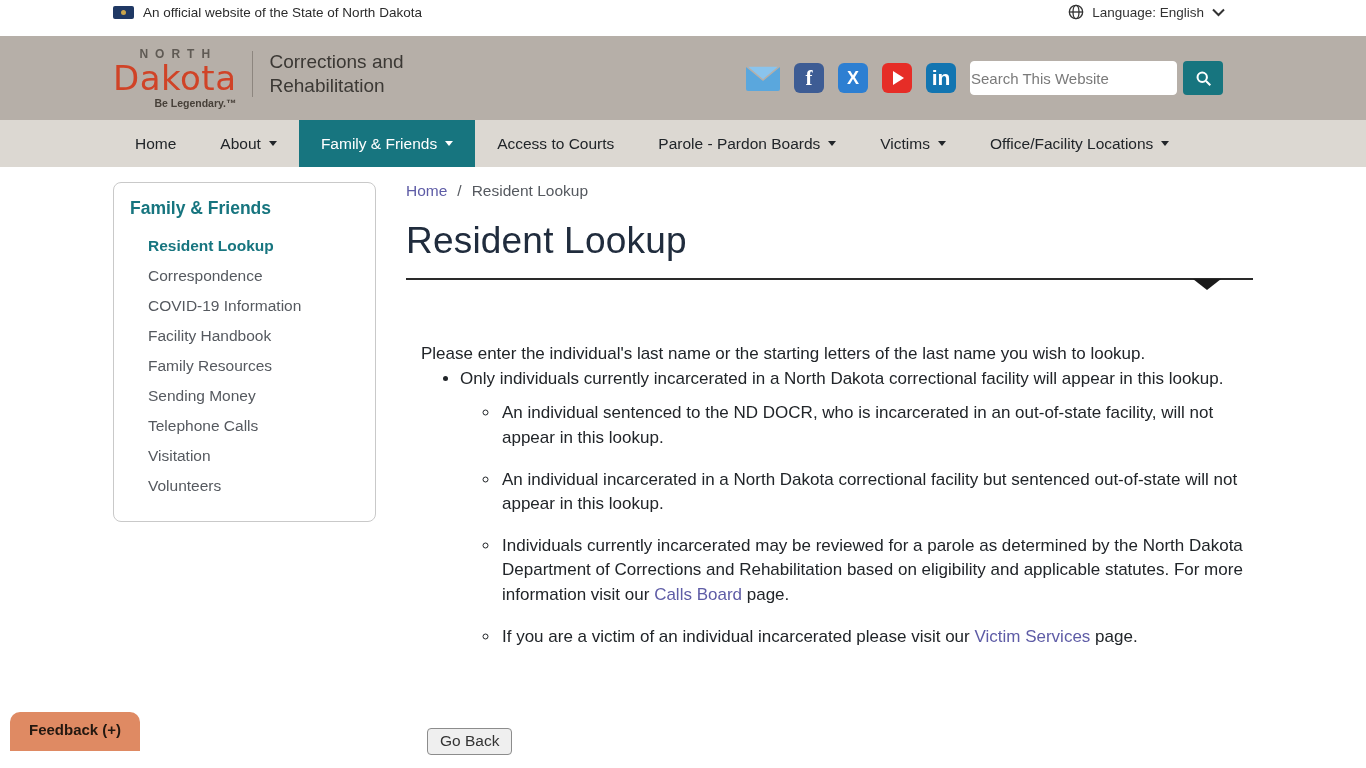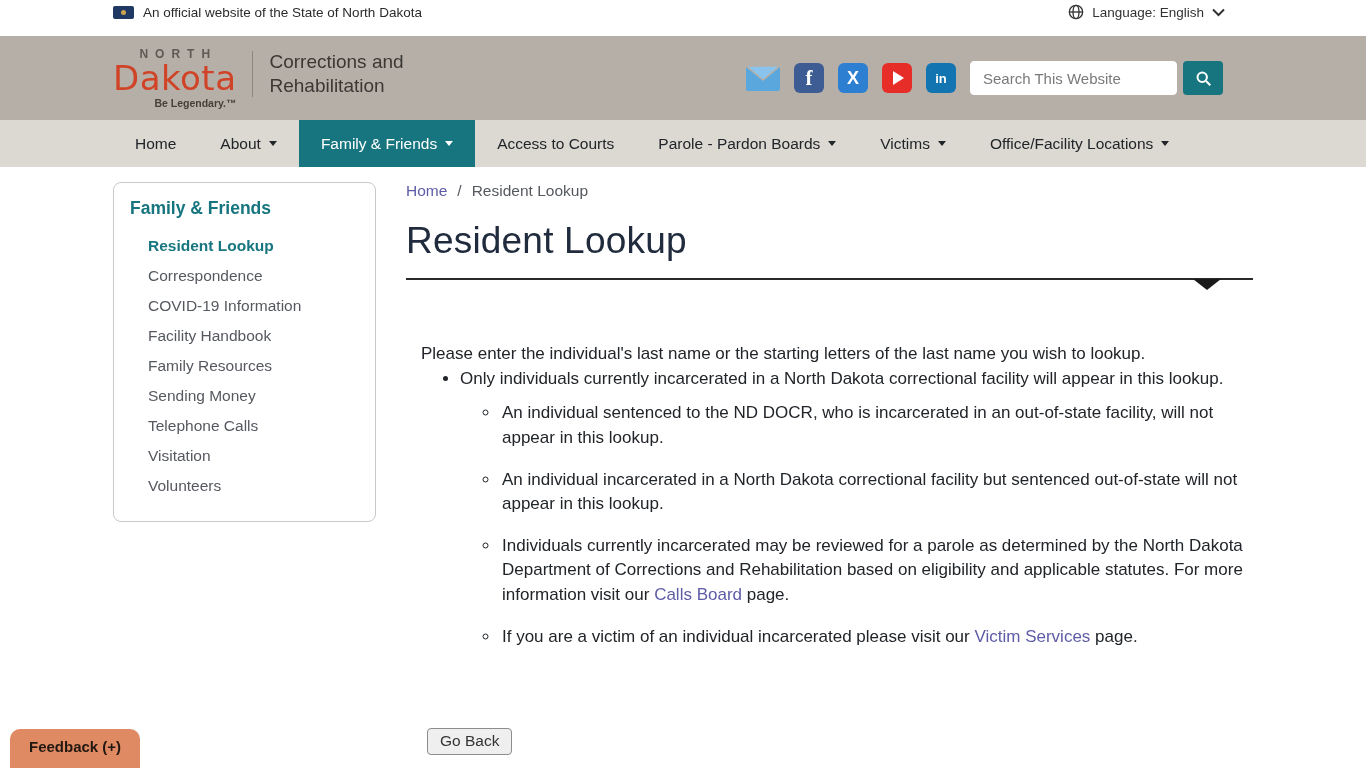--- a/index.html
+++ b/index.html
@@ -30,24 +30,24 @@
   .logo-dept { font-size:19px; color:#3b3834; line-height:1.25; margin-bottom:8px; }
 
   .header-right { display:flex; align-items:center; margin-right:30px; }
   .social { display:flex; align-items:center; gap:14px; margin-right:14px; }
   .sq { width:30px; height:30px; border-radius:6px; display:flex; align-items:center; justify-content:center;
     color:#fff; font-weight:700; cursor:pointer; }
   .fb { background:#3d5c94; font-size:21px; font-family:"Liberation Serif", serif; }
   .xx { background:#2d7fd2; font-size:18px; }
   .yt { background:#e62d27; }
   .yt .play { width:0; height:0; border-left:11px solid #fff; border-top:7px solid transparent; border-bottom:7px solid transparent; margin-left:3px; }
-  .li { background:#1275b1; font-size:13px; }
+  .li { background:#1275b1; font-size:21px; }
   .mail { cursor:pointer; display:flex; align-items:center; }
   .searchbox { display:flex; align-items:center; gap:6px; }
-  .searchbox input { width:207px; height:34px; border:1px solid #fff; border-radius:4px; padding:0 12px;
+  .searchbox input { width:207px; height:34px; border:1px solid #fff; border-radius:4px; padding:0 0;
     font-size:15px; color:#333; outline:none; font-family:"Liberation Sans", sans-serif; }
   .searchbox input::placeholder { color:#7a7a7a; }
   .search-btn { width:40px; height:34px; background:#17757f; border:none; border-radius:4px;
     display:flex; align-items:center; justify-content:center; cursor:pointer; }
 
   
   .nav { height:47px; background:#dcd8d2; }
   .nav .container { display:flex; height:47px; }
   .nav-item { display:flex; align-items:center; padding:0 22px; font-size:15.5px; color:#212529;
     cursor:pointer; white-space:nowrap; }
@@ -77,21 +77,21 @@
   ul.bullets { padding-left:39px; }
   ul.bullets > li { margin-bottom:8px; }
   ul.sub { list-style-type:circle; padding-left:40px; margin-top:10px; }
   ul.sub > li { margin-bottom:17px; padding-left:2px; }
   a.plink { color:#5e5ca6; text-decoration:none; cursor:pointer; }
 
   .goback { margin-top:62px; margin-left:6px; display:inline-block; background:#efefef;
     border:1px solid #8c8c8c; border-radius:4px; padding:3px 12px 4px; font-size:15.5px; color:#333;
     cursor:pointer; font-family:"Liberation Sans", sans-serif; }
 
-  .feedback { position:fixed; left:10px; bottom:0; background:#df8a63; border:none;
+  .feedback { position:fixed; left:10px; bottom:17px; background:#df8a63; border:none;
     border-radius:10px 10px 0 0; padding:9px 19px 13px; font-size:15px; font-weight:700; color:#231810;
     cursor:pointer; font-family:"Liberation Sans", sans-serif; }
 
   svg { display:block; }
 </style>
 </head>
 <body>
 
 <div class="topbar">
   <div class="container">

